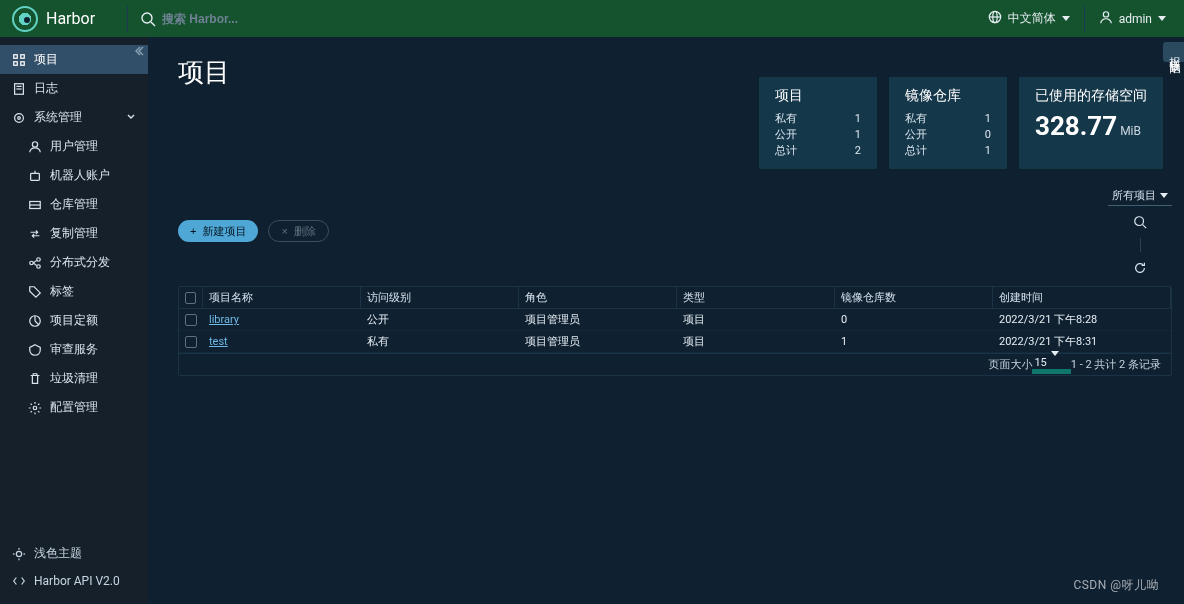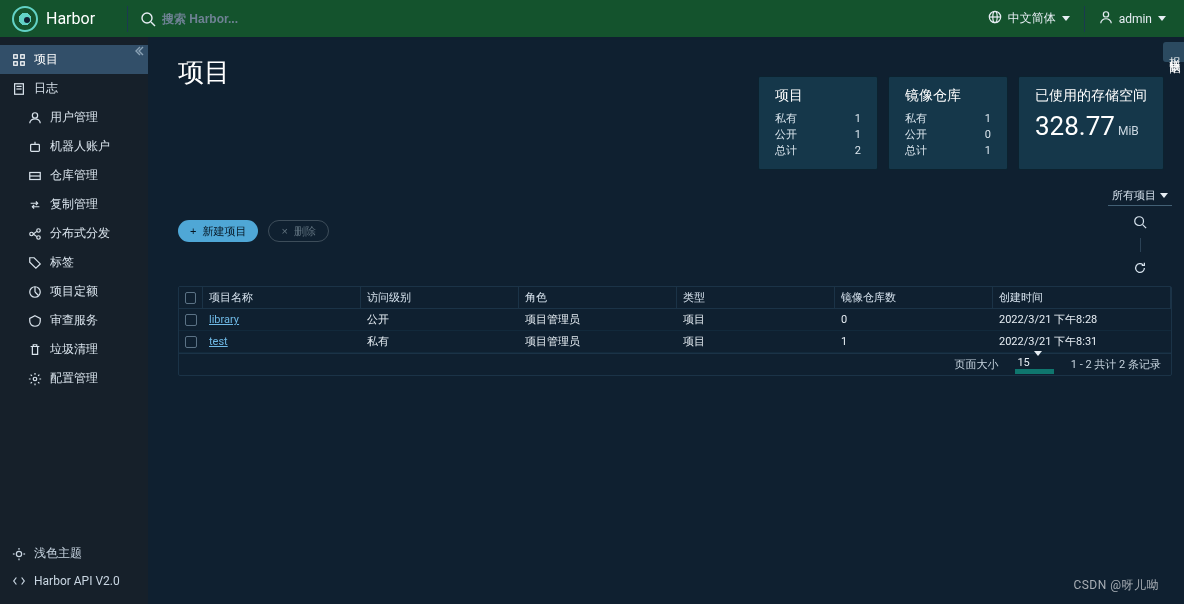--- a/index.html
+++ b/index.html
@@ -30,21 +30,21 @@
 .sidebar-bottom { margin-top: auto; padding-bottom: 10px; }
 .theme-toggle, .api-link { display: flex; align-items: center; gap: 8px; padding: 6px 12px; color: #c9d6e2; cursor: pointer; }
 .main { flex: 1; display: flex; flex-direction: column; background: #0f2030; }
 .inner { padding: 18px 12px 0 30px; }
 .page-title { font-size: 26px; color: #fff; font-weight: 500; }
 .cards { display: flex; gap: 10px; position: absolute; top: 76px; right: 20px; }
 .card { background: #15374a; border: 1px solid #0c222f; border-radius: 2px; padding: 10px 16px; min-width: 120px; }
 .card.big { min-width: 122px; }
 .ctitle { font-size: 14px; color: #fff; margin-bottom: 6px; }
 .crow { display: flex; justify-content: space-between; font-size: 11px; color: #dbe6ee; line-height: 16px; }
-.storage-val { font-size: 26px; color: #fff; font-weight: 400; }
+.storage-val { font-size: 26px; color: #fff; font-weight: 700; }
 .storage-unit { font-size: 12px; color: #cbd7e1; margin-left: 3px; }
 .toolbar { display: flex; align-items: center; gap: 10px; margin-top: 96px; }
 .btn { display: flex; align-items: center; gap: 6px; height: 22px; padding: 0 12px; border-radius: 11px; font-size: 11px; cursor: pointer; border: none; }
 .btn.primary { background: #4fa7d6; color: #061623; }
 .btn.disabled { background: transparent; border: 1px solid #3d4d5a; color: #60727f; cursor: not-allowed; }
 .toolbar-right { margin-left: auto; display: flex; align-items: center; gap: 8px; flex-direction: column; }
 .dropdown { font-size: 11px; color: #d7e3ee; border-bottom: 1px solid #426075; padding: 2px 4px; display: flex; align-items: center; gap: 4px; cursor: pointer; }
 .icon-btn { width: 16px; height: 16px; display: flex; align-items: center; justify-content: center; cursor: pointer; color: #d7e3ee; }
 .table-wrap { margin-top: 10px; border: 1px solid #1b3347; border-radius: 2px; }
 .thead, .trow { display: flex; align-items: center; }
@@ -55,21 +55,21 @@
 .td { color: #e6edf3; font-size: 11px; }
 .c-chk { width: 24px; justify-content: center; }
 .c-name { width: 158px; }
 .c-acc { width: 158px; }
 .c-role { width: 158px; }
 .c-type { width: 158px; }
 .c-repo { width: 158px; }
 .c-time { flex: 1; }
 .link { color: #6fb9e6; text-decoration: underline; cursor: pointer; }
 .chk { width: 12px; height: 12px; border: 1px solid #5b7285; border-radius: 2px; background: transparent; cursor: pointer; }
-.tfoot { display: flex; align-items: center; justify-content: flex-end; gap: 17px; height: 22px; padding-right: 10px; font-size: 11px; color: #c7d4df; border-top: 1px solid #1b3347; }
+.tfoot { display: flex; align-items: center; justify-content: flex-end; gap: 0; height: 22px; padding-right: 10px; font-size: 11px; color: #c7d4df; border-top: 1px solid #1b3347; }
 .page-size-sel { border: none; border-bottom: 5px solid #0f766e; color: #e6edf3; background: transparent; padding: 0 12px 0 2px; position: relative; }
 .feedback-tab { position: fixed; top: 42px; right: 0; background: #2b4a60; color: #fff; font-size: 11px; padding: 6px 3px; writing-mode: vertical-rl; letter-spacing: 2px; cursor: pointer; border-top-left-radius: 3px; border-bottom-left-radius: 3px; }
 .watermark { position: fixed; bottom: 10px; right: 25px; color: #a7adb4; font-size: 12px; letter-spacing: 0.5px; }
 .svgstroke { stroke: currentColor; stroke-width: 1.4; fill: none; }
 </style>
 </head>
 <body>
 
 <div class="topbar">
   <div class="logo-box">
@@ -135,20 +135,34 @@
     </div>
     <div class="nav-item">
       <span class="ico">
           <svg viewBox="0 0 16 16">
             <rect x="3" y="2" width="10" height="12" class="svgstroke"></rect>
             <line x1="5" y1="5" x2="11" y2="5" class="svgstroke"></line>
             <line x1="5" y1="8" x2="11" y2="8" class="svgstroke"></line>
           </svg>
         </span>
       <span>日志</span>
+    </div>
+    <div class="nav-section">
+      <div class="left">
+        <span class="ico">
+            <svg viewBox="0 0 16 16">
+              <circle cx="8" cy="8" r="5" class="svgstroke"></circle>
+              <circle cx="8" cy="8" r="1.5" class="svgstroke"></circle>
+            </svg>
+          </span>
+        <span>系统管理</span>
+      </div>
+      <span><svg width="10" height="10" viewBox="0 0 10 10">
+            <path d="M2 3l3 3 3-3" class="svgstroke"></path>
+          </svg></span>
     </div>
     <div class="nav-sub">
       <span class="ico">
           <svg viewBox="0 0 16 16">
             <circle cx="8" cy="5" r="3" class="svgstroke"></circle>
             <path d="M2 14c0-3 3-5 6-5s6 2 6 5" class="svgstroke"></path>
           </svg>
         </span>
       <span>用户管理</span>
     </div>

